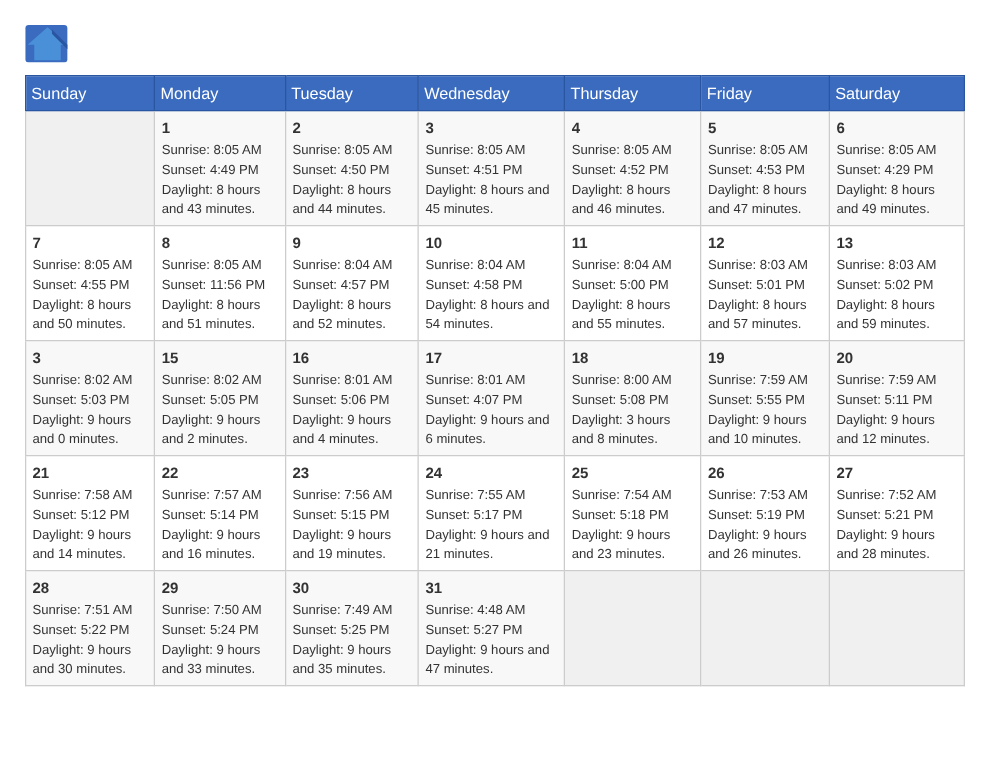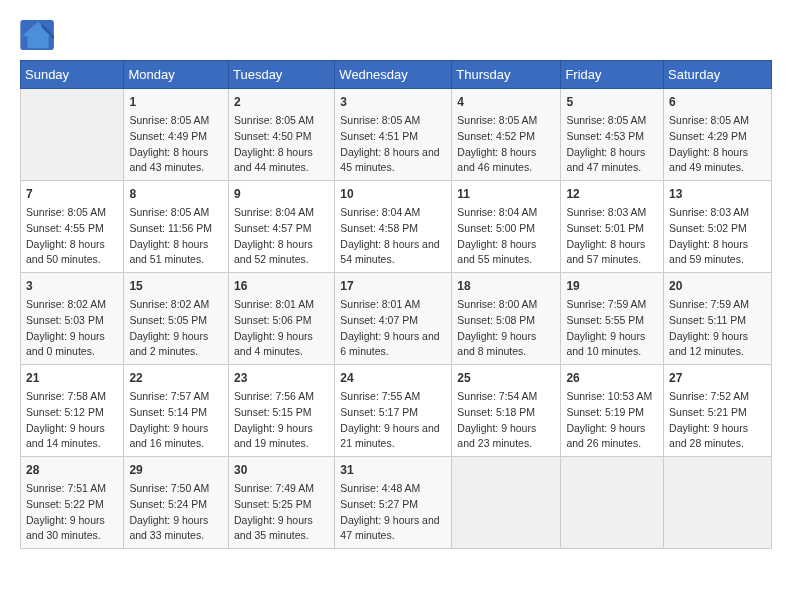--- a/index.html
+++ b/index.html
@@ -137,31 +137,31 @@
         <td><span class="day-number">10</span><span>Sunrise: 8:04 AM</span><br><span>Sunset: 4:58 PM</span><br><span>Daylight: 8 hours and 54 minutes.</span></td>
         <td><span class="day-number">11</span><span>Sunrise: 8:04 AM</span><br><span>Sunset: 5:00 PM</span><br><span>Daylight: 8 hours and 55 minutes.</span></td>
         <td><span class="day-number">12</span><span>Sunrise: 8:03 AM</span><br><span>Sunset: 5:01 PM</span><br><span>Daylight: 8 hours and 57 minutes.</span></td>
         <td><span class="day-number">13</span><span>Sunrise: 8:03 AM</span><br><span>Sunset: 5:02 PM</span><br><span>Daylight: 8 hours and 59 minutes.</span></td>
       </tr>
       <tr>
         <td><span class="day-number">3</span><span>Sunrise: 8:02 AM</span><br><span>Sunset: 5:03 PM</span><br><span>Daylight: 9 hours and 0 minutes.</span></td>
         <td><span class="day-number">15</span><span>Sunrise: 8:02 AM</span><br><span>Sunset: 5:05 PM</span><br><span>Daylight: 9 hours and 2 minutes.</span></td>
         <td><span class="day-number">16</span><span>Sunrise: 8:01 AM</span><br><span>Sunset: 5:06 PM</span><br><span>Daylight: 9 hours and 4 minutes.</span></td>
         <td><span class="day-number">17</span><span>Sunrise: 8:01 AM</span><br><span>Sunset: 4:07 PM</span><br><span>Daylight: 9 hours and 6 minutes.</span></td>
-        <td><span class="day-number">18</span><span>Sunrise: 8:00 AM</span><br><span>Sunset: 5:08 PM</span><br><span>Daylight: 9 hours and 8 minutes.</span></td>
+        <td><span class="day-number">18</span><span>Sunrise: 8:00 AM</span><br><span>Sunset: 5:08 PM</span><br><span>Daylight: 3 hours and 8 minutes.</span></td>
         <td><span class="day-number">19</span><span>Sunrise: 7:59 AM</span><br><span>Sunset: 5:55 PM</span><br><span>Daylight: 9 hours and 10 minutes.</span></td>
         <td><span class="day-number">20</span><span>Sunrise: 7:59 AM</span><br><span>Sunset: 5:11 PM</span><br><span>Daylight: 9 hours and 12 minutes.</span></td>
       </tr>
       <tr>
         <td><span class="day-number">21</span><span>Sunrise: 7:58 AM</span><br><span>Sunset: 5:12 PM</span><br><span>Daylight: 9 hours and 14 minutes.</span></td>
         <td><span class="day-number">22</span><span>Sunrise: 7:57 AM</span><br><span>Sunset: 5:14 PM</span><br><span>Daylight: 9 hours and 16 minutes.</span></td>
         <td><span class="day-number">23</span><span>Sunrise: 7:56 AM</span><br><span>Sunset: 5:15 PM</span><br><span>Daylight: 9 hours and 19 minutes.</span></td>
         <td><span class="day-number">24</span><span>Sunrise: 7:55 AM</span><br><span>Sunset: 5:17 PM</span><br><span>Daylight: 9 hours and 21 minutes.</span></td>
         <td><span class="day-number">25</span><span>Sunrise: 7:54 AM</span><br><span>Sunset: 5:18 PM</span><br><span>Daylight: 9 hours and 23 minutes.</span></td>
-        <td><span class="day-number">26</span><span>Sunrise: 10:53 AM</span><br><span>Sunset: 5:19 PM</span><br><span>Daylight: 9 hours and 26 minutes.</span></td>
+        <td><span class="day-number">26</span><span>Sunrise: 7:53 AM</span><br><span>Sunset: 5:19 PM</span><br><span>Daylight: 9 hours and 26 minutes.</span></td>
         <td><span class="day-number">27</span><span>Sunrise: 7:52 AM</span><br><span>Sunset: 5:21 PM</span><br><span>Daylight: 9 hours and 28 minutes.</span></td>
       </tr>
       <tr>
         <td><span class="day-number">28</span><span>Sunrise: 7:51 AM</span><br><span>Sunset: 5:22 PM</span><br><span>Daylight: 9 hours and 30 minutes.</span></td>
         <td><span class="day-number">29</span><span>Sunrise: 7:50 AM</span><br><span>Sunset: 5:24 PM</span><br><span>Daylight: 9 hours and 33 minutes.</span></td>
         <td><span class="day-number">30</span><span>Sunrise: 7:49 AM</span><br><span>Sunset: 5:25 PM</span><br><span>Daylight: 9 hours and 35 minutes.</span></td>
         <td><span class="day-number">31</span><span>Sunrise: 4:48 AM</span><br><span>Sunset: 5:27 PM</span><br><span>Daylight: 9 hours and 47 minutes.</span></td>
         <td class="empty-cell"></td>
         <td class="empty-cell"></td>
         <td class="empty-cell"></td>

